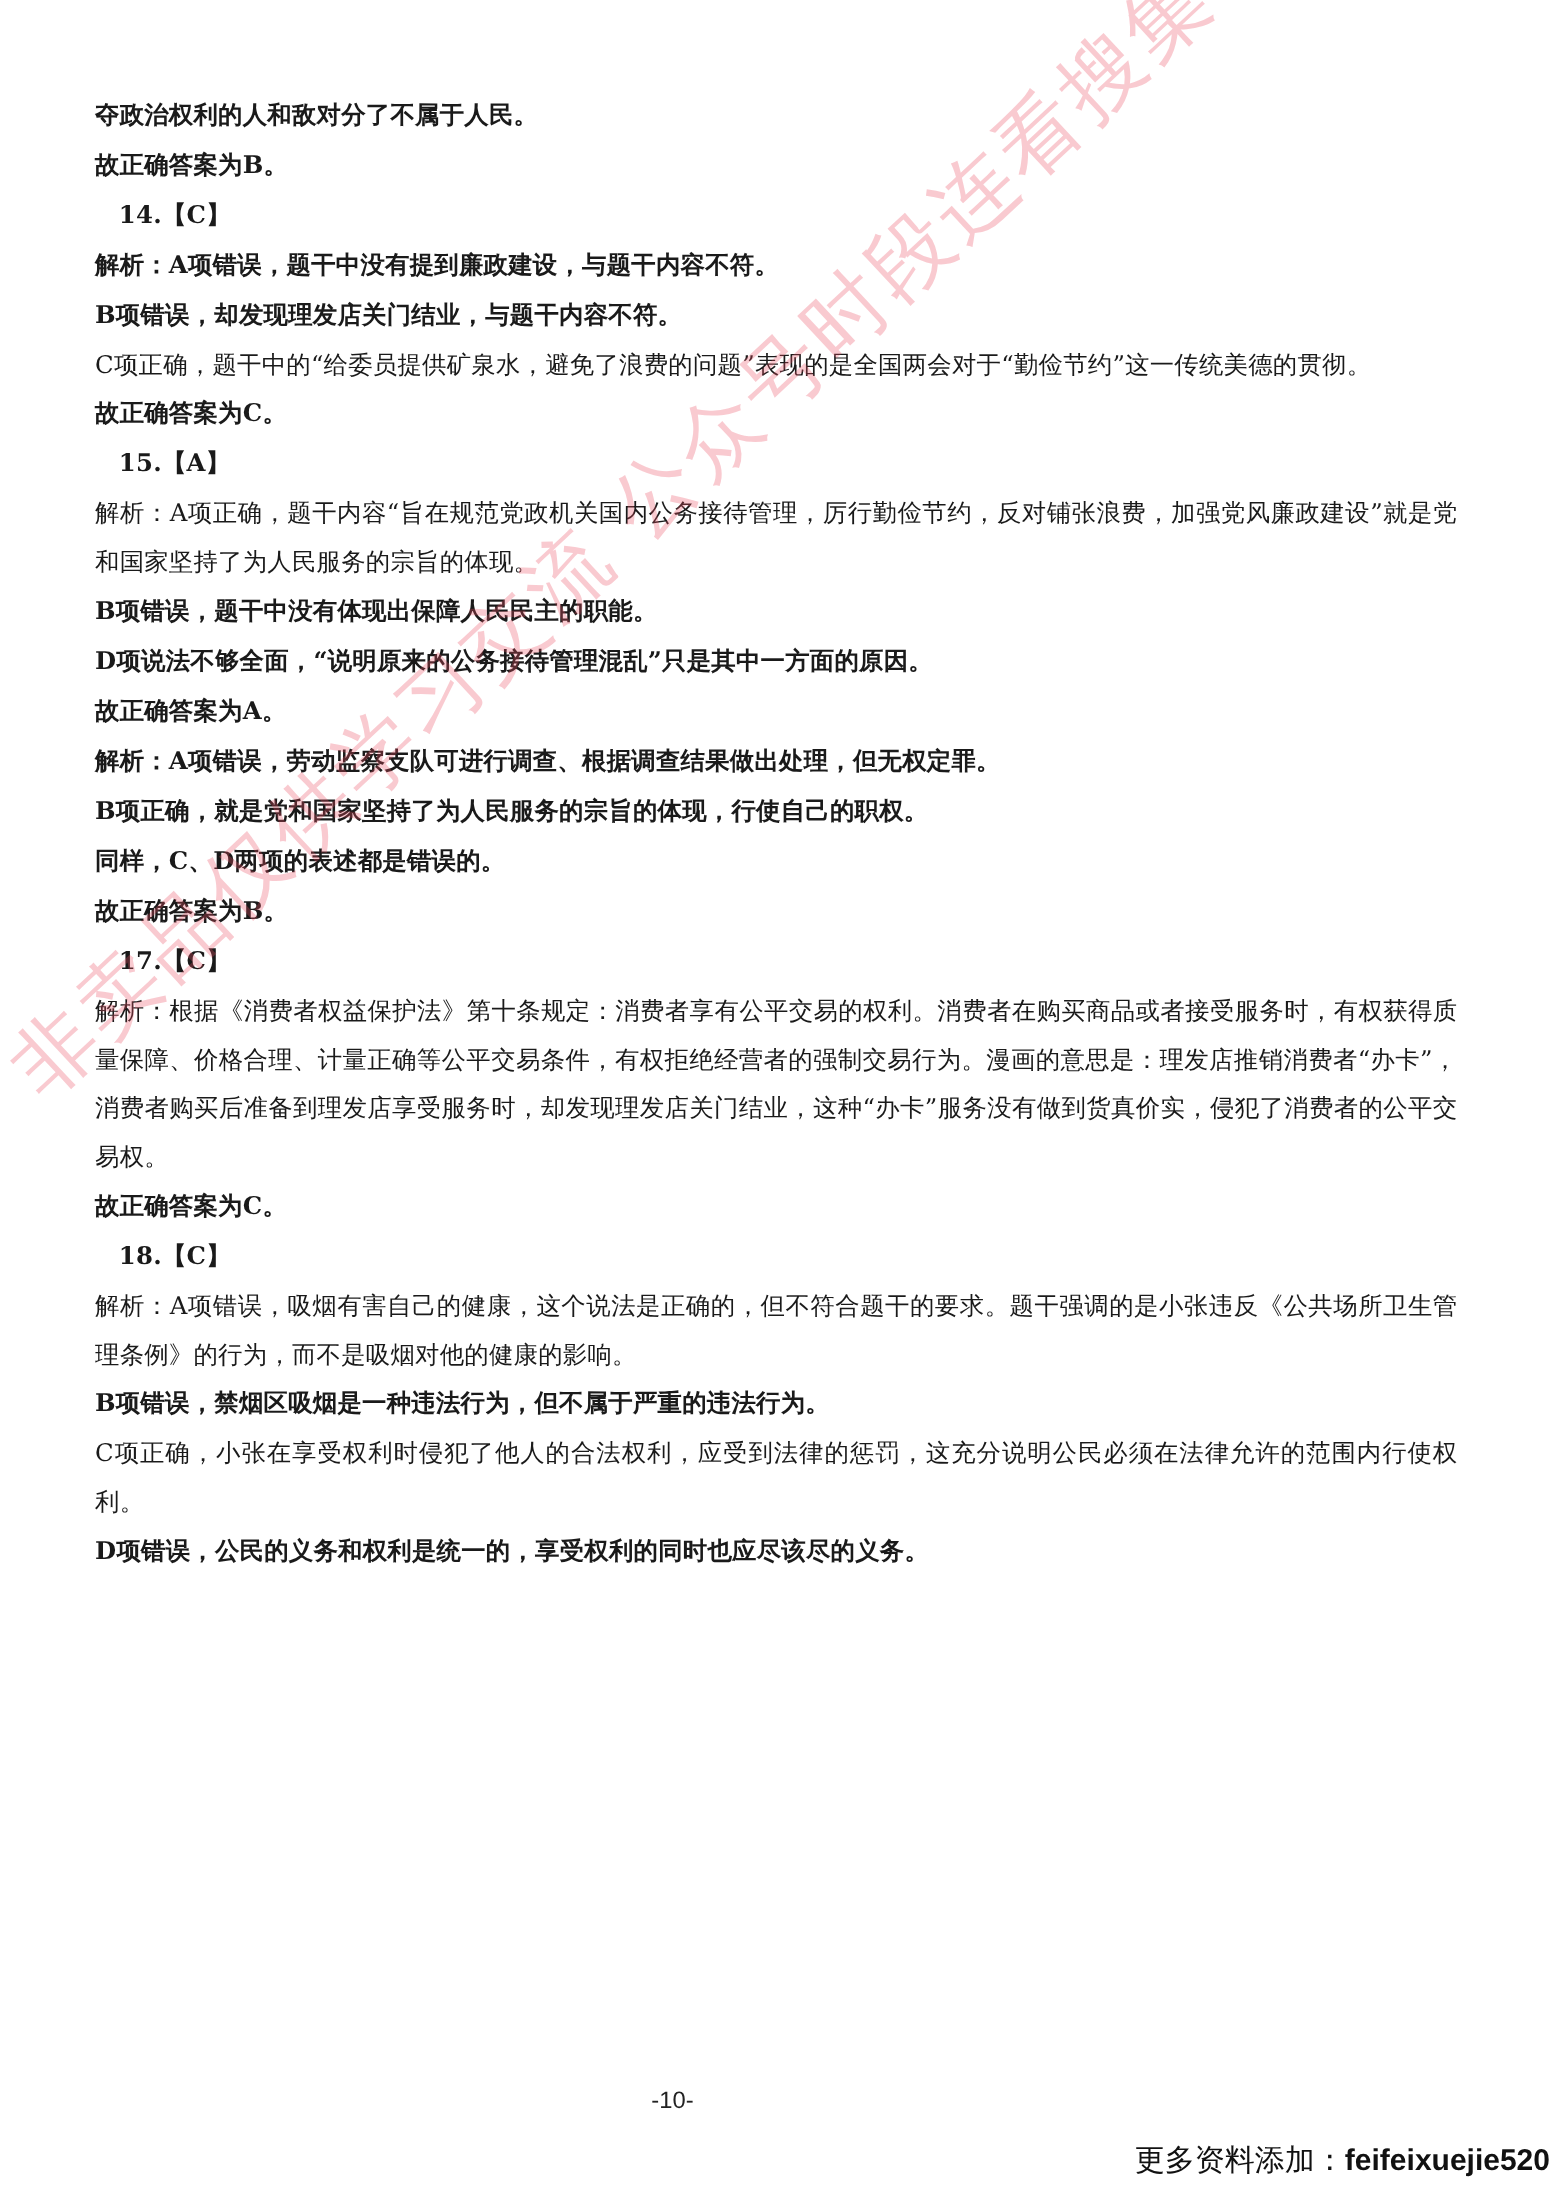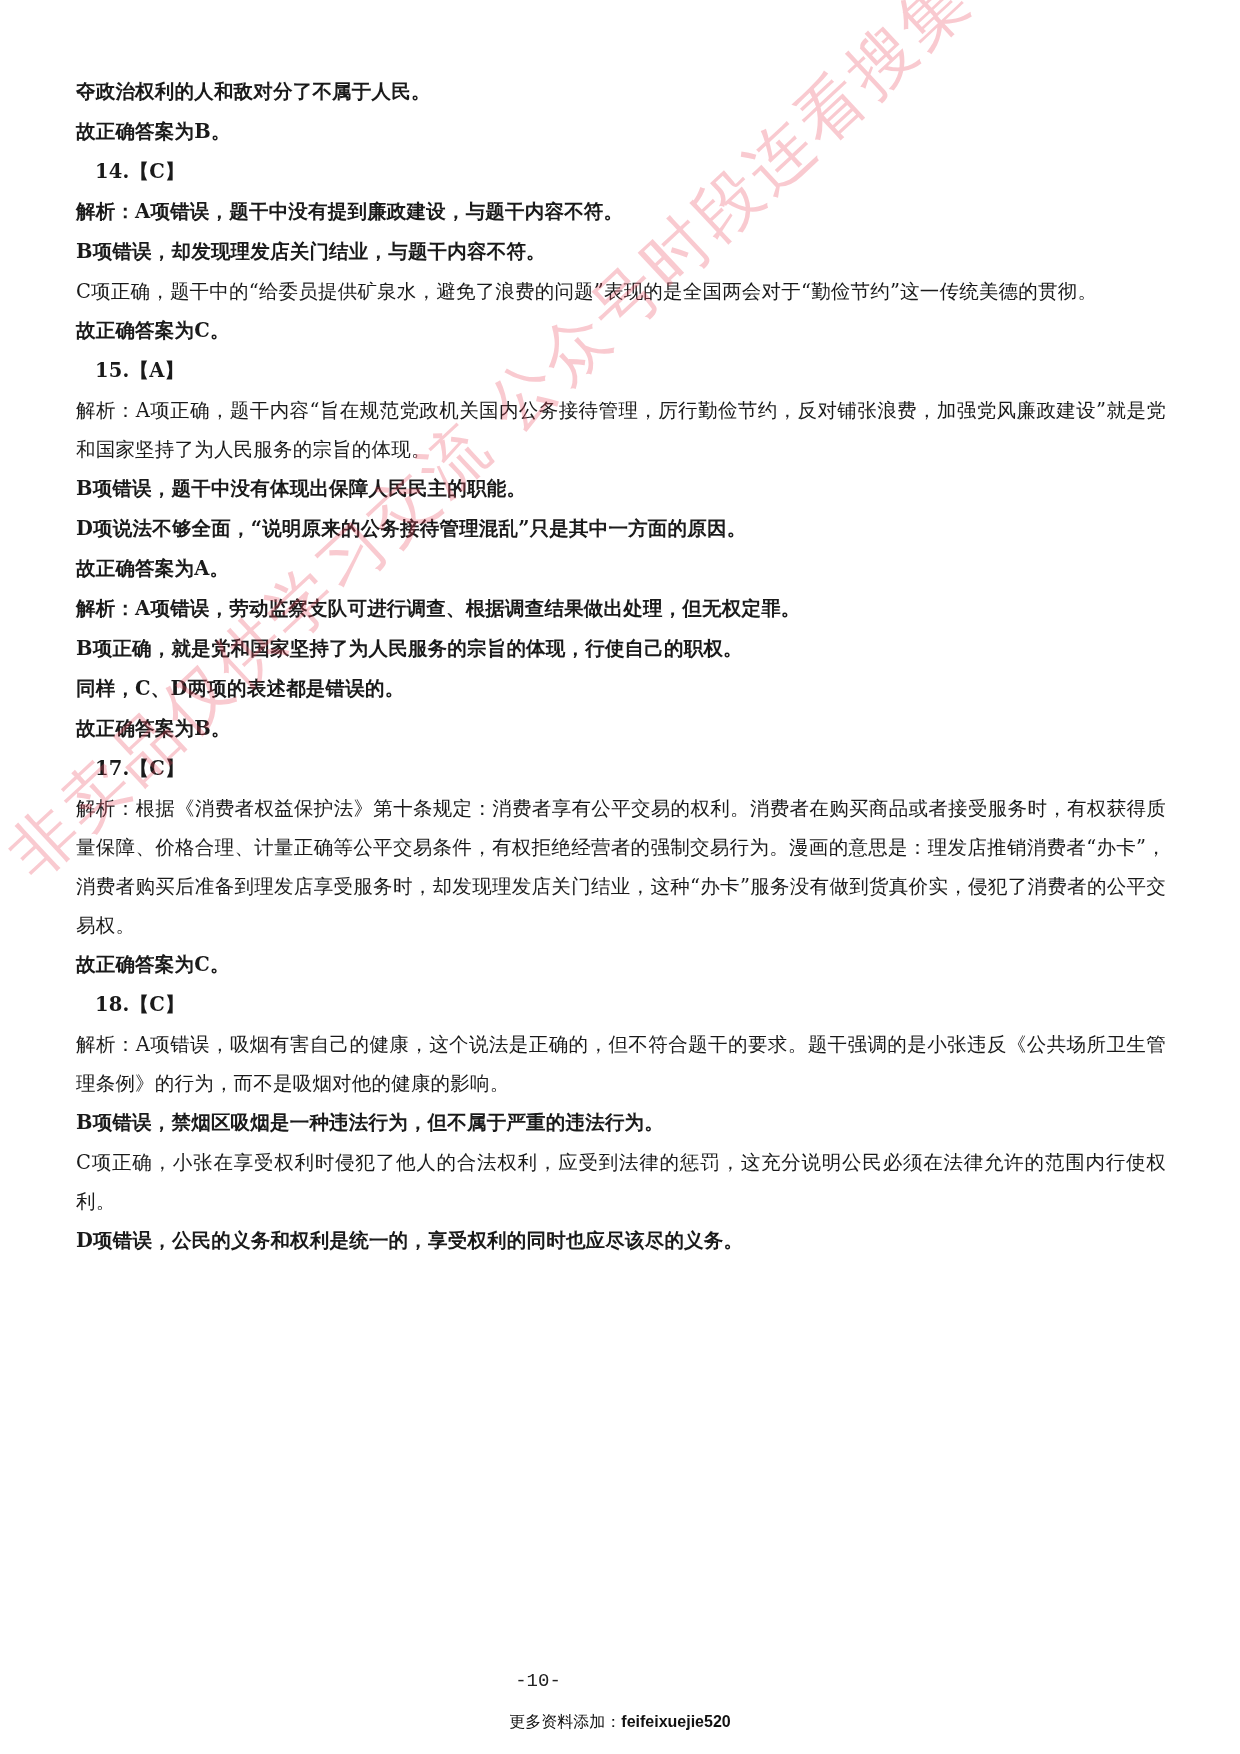--- a/index.html
+++ b/index.html
@@ -47,29 +47,29 @@
     .para + .line, .line + .para, .para + .para { margin-top: 0; }
     .q-num { font-size: 19.5px; margin-left: 19px; }
     .footer-page {
       position: absolute;
       top: 1670px;
       left: 0;
       width: 1076px;
       text-align: center;
       font-size: 19px;
       color: #222;
-      font-family: Liberation Mono, monospace;
+      font-family: Liberation Sans, sans-serif;
     }
     .footer-note {
       position: absolute;
       top: 1712px;
       left: 0;
       width: 1240px;
-      text-align: center;
-      font-size: 16px;
+      text-align: right;
+      font-size: 24px;
       color: #111;
       font-family: "DejaVu Sans", sans-serif;
     }
     .footer-note .id {
       font-weight: bold;
       font-family: "Liberation Sans", sans-serif;
     }
     .watermark {
       position: absolute;
       left: 0;

